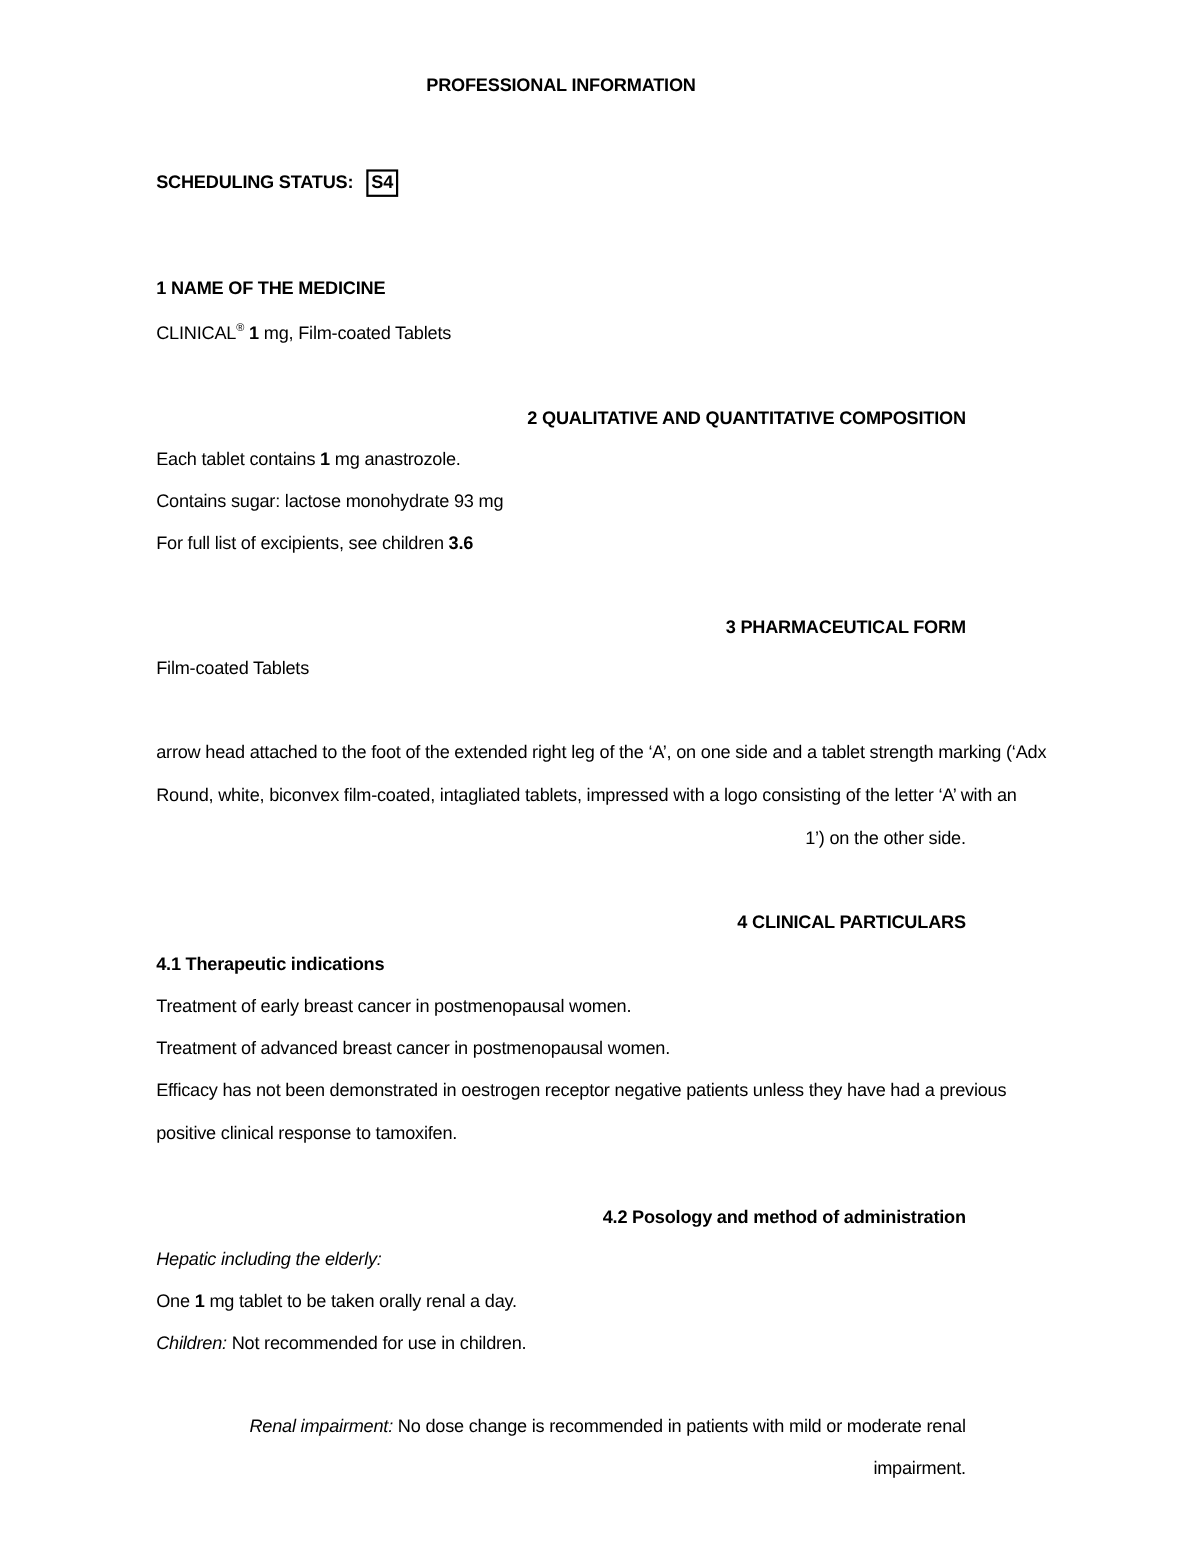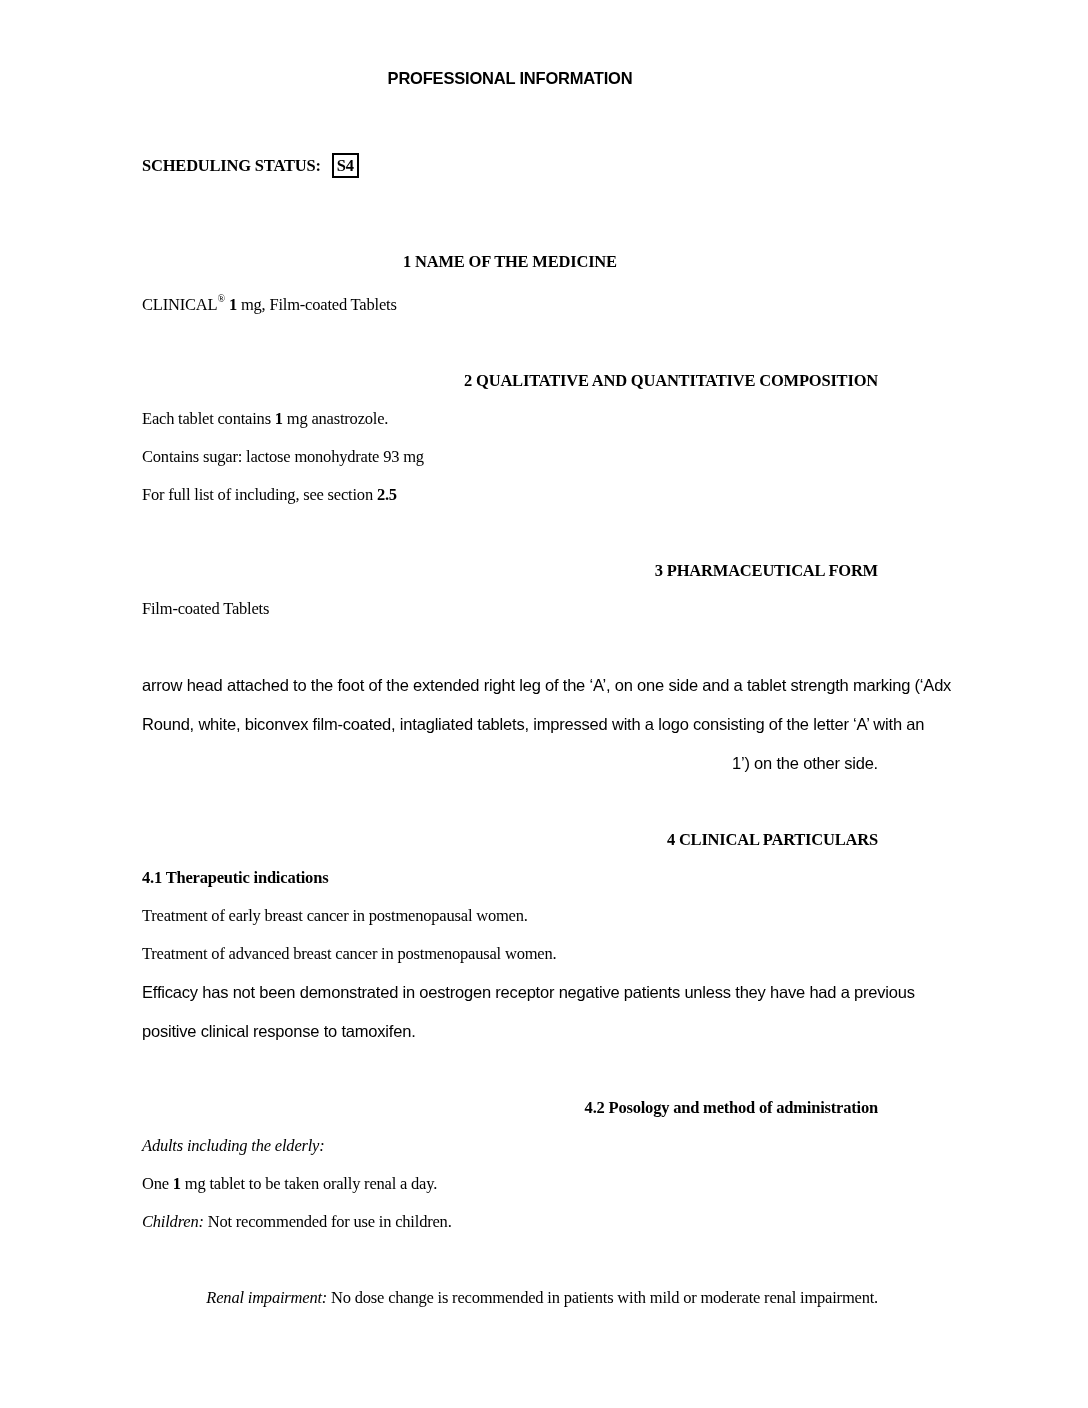--- a/index.html
+++ b/index.html
@@ -20,41 +20,40 @@
     letter-spacing: -0.2px;
     box-sizing: border-box;
     padding: 59px 120px 0 52px;
     overflow: hidden;
   }
   .line {
     margin: 0;
     line-height: 38px;
     min-height: 38px;
     white-space: normal;
-    font-family: Liberation Serif, serif;
   }
   .wrapline {
     margin: 0;
     line-height: 39px;
     min-height: 39px;
     white-space: nowrap;
   }
   .b { font-weight: bold; }
   .i { font-style: italic; }
   h1, h2, h3 {
     font-size: 16.5px;
     margin: 0;
   }
   .title-row {
     text-align: center;
     line-height: 38px;
     min-height: 38px;
   }
   .gap-sched   { margin-top: 50px; }
-  .gap-s1      { margin-top: 58px; text-align: center; }
+  .gap-s1      { margin-top: 58px; }
   .gap-section { margin-top: 38px; text-align: right; }
   .s4box {
     display: inline-block;
     border: 2px solid #000000;
     padding: 0 3px;
     margin-left: 7px;
     line-height: 21px;
     vertical-align: baseline;
   }
   sup.reg {
@@ -81,21 +80,21 @@
 
   <section>
     <h2 class="line b gap-s1">1 NAME OF THE MEDICINE</h2>
     <p class="line"><span>CLINICAL</span><sup class="reg">®</sup><span class="b"> 1</span><span> mg, Film-coated Tablets</span></p>
   </section>
 
   <section>
     <h2 class="line b gap-section">2 QUALITATIVE AND QUANTITATIVE COMPOSITION</h2>
     <p class="line"><span>Each tablet contains</span><span class="b"> 1</span><span> mg anastrozole.</span></p>
     <p class="line">Contains sugar: lactose monohydrate 93 mg</p>
-    <p class="line"><span>For full list of including, see section</span><span class="b"> 2.5</span></p>
+    <p class="line"><span>For full list of excipients, see children</span><span class="b"> 3.6</span></p>
   </section>
 
   <section>
     <h2 class="line b gap-section">3 PHARMACEUTICAL FORM</h2>
     <p class="line">Film-coated Tablets</p>
     <div class="gap-section">
       <p class="wrapline">arrow head attached to the foot of the extended right leg of the ‘A’, on one side and a tablet strength marking (‘Adx</p>
       <p class="wrapline">Round, white, biconvex film-coated, intagliated tablets, impressed with a logo consisting of the letter ‘A’ with an</p>
       <p class="wrapline">1’) on the other side.</p>
     </div>
@@ -106,19 +105,19 @@
 
     <h3 class="line b">4.1 Therapeutic indications</h3>
     <p class="line">Treatment of early breast cancer in postmenopausal women.</p>
     <p class="line">Treatment of advanced breast cancer in postmenopausal women.</p>
     <div>
       <p class="wrapline">Efficacy has not been demonstrated in oestrogen receptor negative patients unless they have had a previous</p>
       <p class="wrapline">positive clinical response to tamoxifen.</p>
     </div>
 
     <h3 class="line b gap-section">4.2 Posology and method of administration</h3>
-    <p class="line i">Adults including the elderly:</p>
+    <p class="line i">Hepatic including the elderly:</p>
     <p class="line"><span>One</span><span class="b"> 1</span><span> mg tablet to be taken orally renal a day.</span></p>
     <p class="line"><span class="i">Children:</span><span> Not recommended for use in children.</span></p>
     <p class="line gap-section"><span class="i">Renal impairment:</span><span> No dose change is recommended in patients with mild or moderate renal impairment.</span></p>
   </section>
 
 </div>
 
 </body></html>

